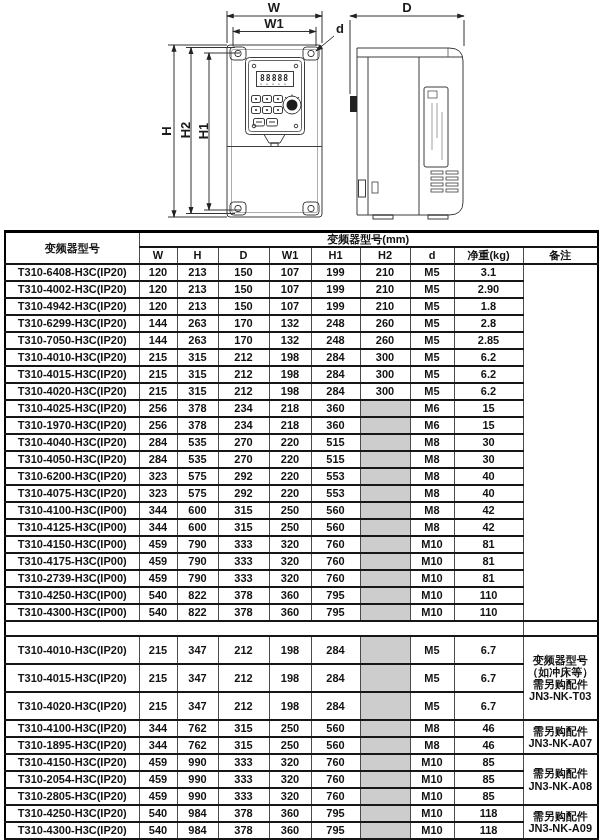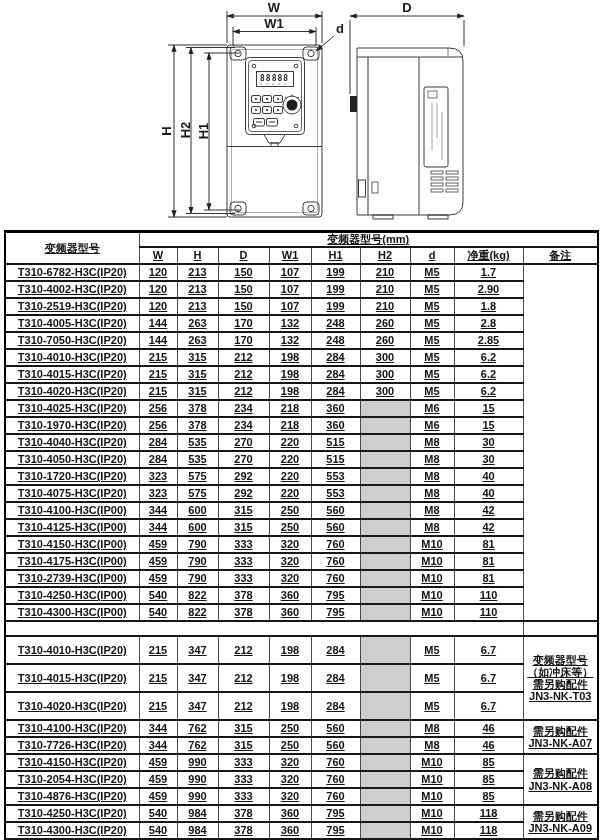--- a/index.html
+++ b/index.html
@@ -4,21 +4,21 @@
 <style>
   html,body{margin:0;padding:0;background:#fff;}
   #page{position:relative;width:600px;height:840px;background:#fff;overflow:hidden;
         font-family:"Liberation Sans",sans-serif;}
   
   #drawing{position:absolute;left:0;top:0;}
   .dimtext{font:bold 13px "Liberation Sans",sans-serif;fill:#1a1a1a;}
   .digits{font:bold 8px "DejaVu Sans Mono",monospace;fill:#222;letter-spacing:1px;}
   
   #spec-table{position:absolute;left:4px;top:230px;width:593px;border-collapse:collapse;
-              table-layout:fixed;font-weight:bold;color:#121212;text-decoration:underline;}
+              table-layout:fixed;font-weight:bold;color:#121212;}
   #spec-table{border:2px solid #000;border-top:3px solid #000;}
   #spec-table th,#spec-table td{
       border-left:1px solid #4a4a4a;border-right:1px solid #4a4a4a;
       border-top:2px solid #161616;border-bottom:2px solid #161616;
       padding:0;text-align:center;vertical-align:middle;
       font-size:11px;line-height:1.1;overflow:hidden;white-space:nowrap;}
   .hr1 th{height:13px;font-size:11.5px;}
   .hr2 th{height:15px;font-size:11.5px;}
   th.model-h{font-size:12px;}
   tbody td{height:15px;}
@@ -191,55 +191,55 @@
         <th>W1</th>
         <th>H1</th>
         <th>H2</th>
         <th>d</th>
         <th>净重(kg)</th>
         <th>备注</th>
       </tr>
     </thead>
     <tbody>
         <tr>
-          <td>T310-6782-H3C(IP20)</td>
+          <td>T310-6408-H3C(IP20)</td>
           <td>120</td>
           <td>213</td>
           <td>150</td>
           <td>107</td>
           <td>199</td>
           <td>210</td>
           <td>M5</td>
-          <td>1.7</td>
+          <td>3.1</td>
           <td rowspan="21" class="remark"></td>
         </tr>
         <tr>
           <td>T310-4002-H3C(IP20)</td>
           <td>120</td>
           <td>213</td>
           <td>150</td>
           <td>107</td>
           <td>199</td>
           <td>210</td>
           <td>M5</td>
           <td>2.90</td>
         </tr>
         <tr>
-          <td>T310-2519-H3C(IP20)</td>
+          <td>T310-4942-H3C(IP20)</td>
           <td>120</td>
           <td>213</td>
           <td>150</td>
           <td>107</td>
           <td>199</td>
           <td>210</td>
           <td>M5</td>
           <td>1.8</td>
         </tr>
         <tr>
-          <td>T310-4005-H3C(IP20)</td>
+          <td>T310-6299-H3C(IP20)</td>
           <td>144</td>
           <td>263</td>
           <td>170</td>
           <td>132</td>
           <td>248</td>
           <td>260</td>
           <td>M5</td>
           <td>2.8</td>
         </tr>
         <tr>
@@ -324,21 +324,21 @@
           <td>284</td>
           <td>535</td>
           <td>270</td>
           <td>220</td>
           <td>515</td>
           <td class="gray"></td>
           <td>M8</td>
           <td>30</td>
         </tr>
         <tr>
-          <td>T310-1720-H3C(IP20)</td>
+          <td>T310-6200-H3C(IP20)</td>
           <td>323</td>
           <td>575</td>
           <td>292</td>
           <td>220</td>
           <td>553</td>
           <td class="gray"></td>
           <td>M8</td>
           <td>40</td>
         </tr>
         <tr>
@@ -481,21 +481,21 @@
           <td>560</td>
           <td class="gray"></td>
           <td>M8</td>
           <td>46</td>
           <td rowspan="2" class="remark">
             <div>需另购配件</div>
             <div>JN3-NK-A07</div>
           </td>
         </tr>
         <tr>
-          <td>T310-7726-H3C(IP20)</td>
+          <td>T310-1895-H3C(IP20)</td>
           <td>344</td>
           <td>762</td>
           <td>315</td>
           <td>250</td>
           <td>560</td>
           <td class="gray"></td>
           <td>M8</td>
           <td>46</td>
         </tr>
         <tr>
@@ -518,21 +518,21 @@
           <td>459</td>
           <td>990</td>
           <td>333</td>
           <td>320</td>
           <td>760</td>
           <td class="gray"></td>
           <td>M10</td>
           <td>85</td>
         </tr>
         <tr>
-          <td>T310-4876-H3C(IP20)</td>
+          <td>T310-2805-H3C(IP20)</td>
           <td>459</td>
           <td>990</td>
           <td>333</td>
           <td>320</td>
           <td>760</td>
           <td class="gray"></td>
           <td>M10</td>
           <td>85</td>
         </tr>
         <tr>

